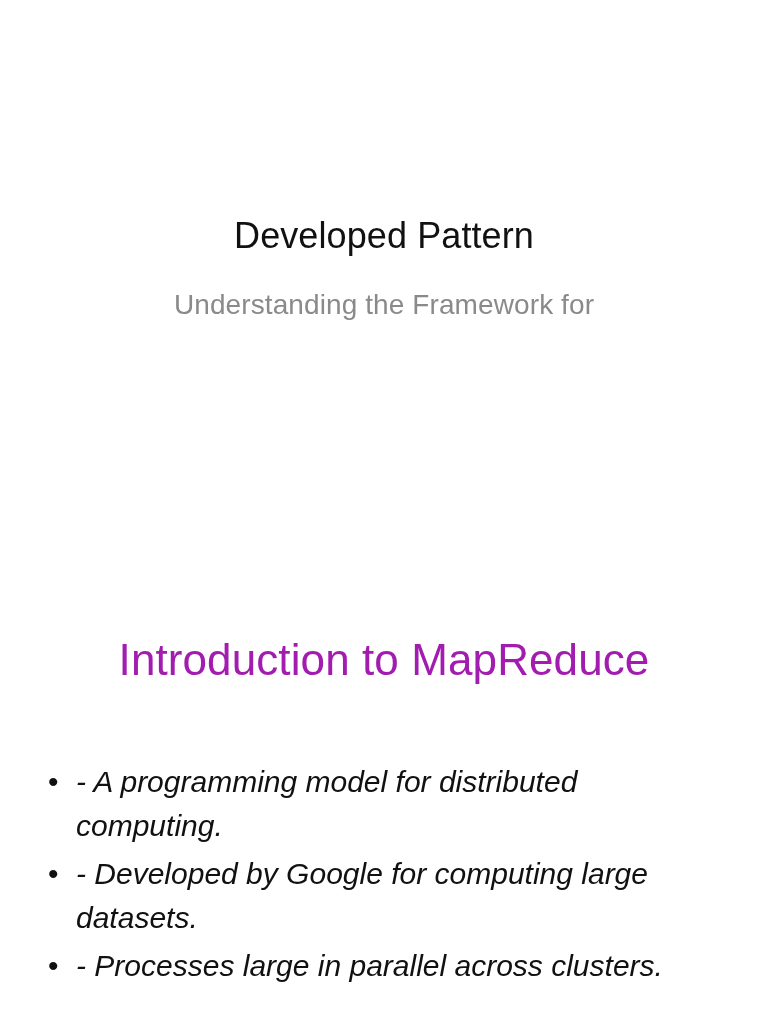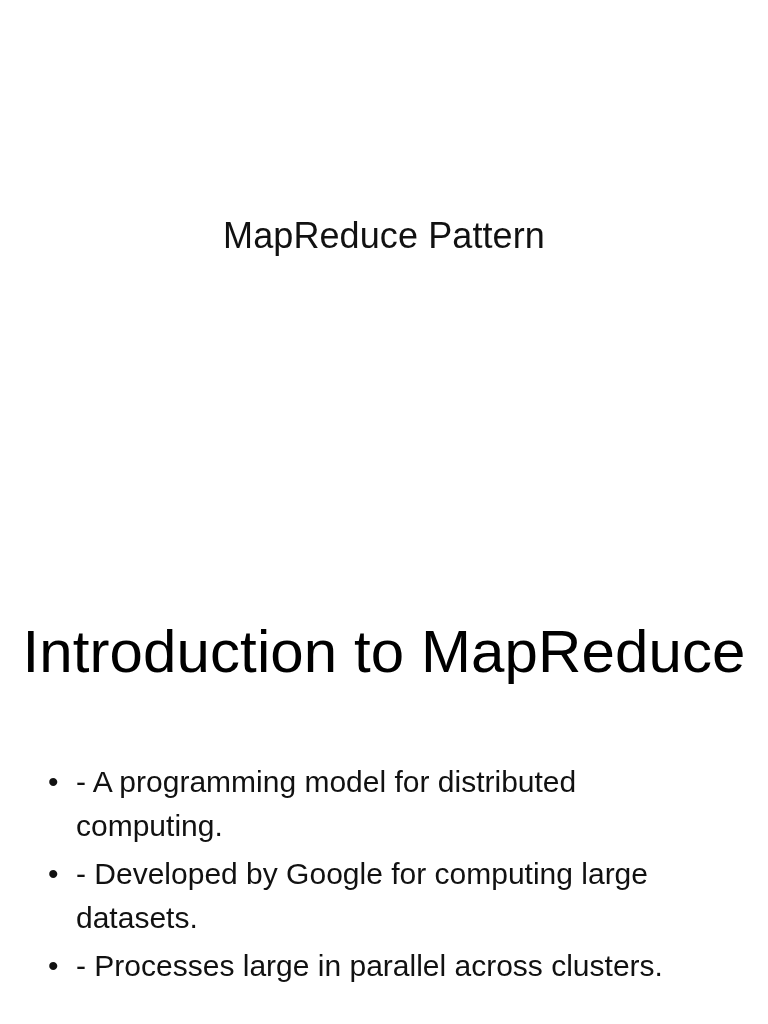--- a/index.html
+++ b/index.html
@@ -53,26 +53,26 @@
   
   .section-block {
     position: absolute;
     left: 0;
     top: 620px;
     width: 768px;
     text-align: center;
   }
 
   .section-heading {
-    font-size: 60px;
+    font-size: 44px;
     line-height: 56px;
-    color: #000000;
+    color: #a21caf;
     font-weight: 400;
     letter-spacing: 0.1px;
-    margin: 4px;
+    margin: 12px;
   }
 
   
   .bullet-block {
     position: absolute;
     left: 40px;
     top: 760px;
     width: 660px;
   }
 
@@ -98,31 +98,33 @@
     top: 0;
     width: 20px;
     font-size: 30px;
     line-height: 44px;
     color: #111111;
     text-align: left;
   }
 
   .bullet-text {
     display: block;
+    font-style: italic;
   }
 </style>
 </head>
 <body>
 
 <div class="slide-page">
 
   <div class="title-block">
-    <h1 class="deck-title">MapReduce Pattern</h1>
+    <h1 class="deck-title">Developed Pattern</h1>
 
     <div class="deck-subtitle">
+      <div>Understanding the Framework for</div>
     </div>
   </div>
 
   <div class="section-block">
     <h2 class="section-heading">Introduction to MapReduce</h2>
   </div>
 
   <div class="bullet-block">
     <ul class="bullet-list">
 

